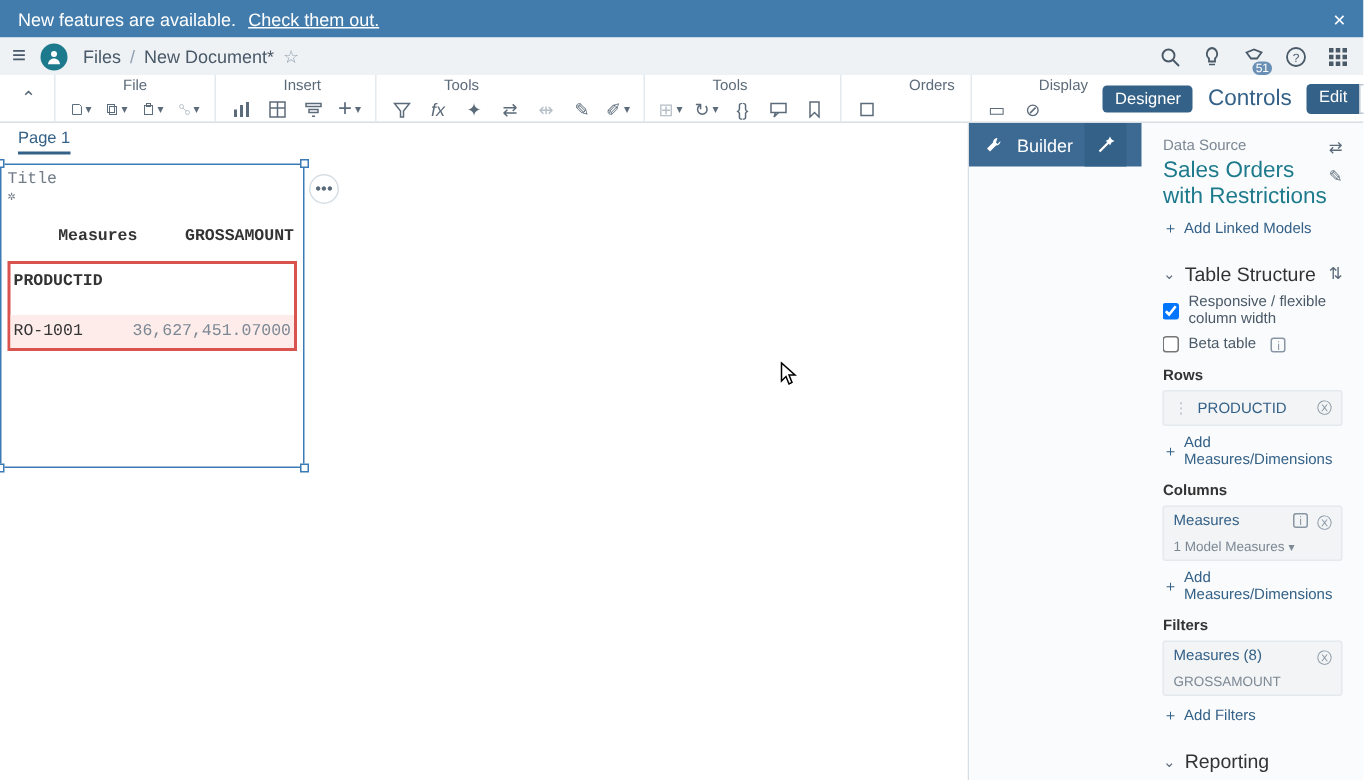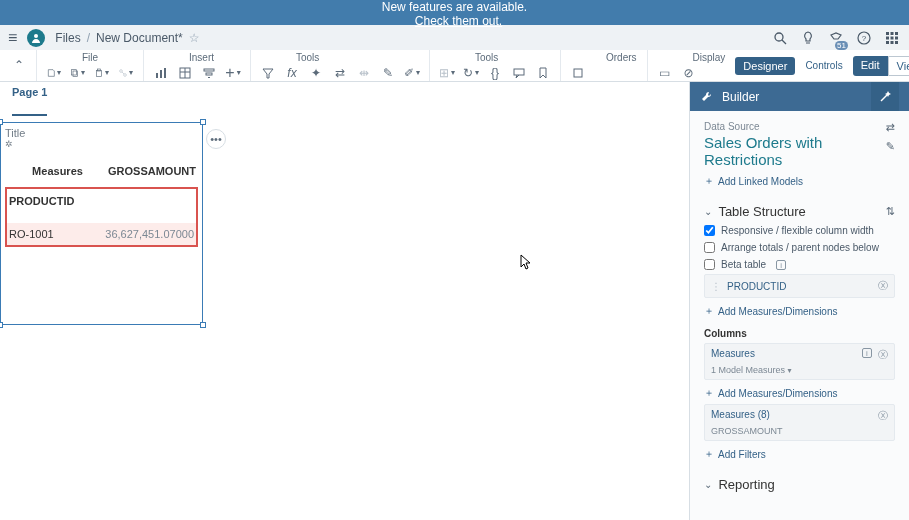--- a/index.html
+++ b/index.html
@@ -1,19 +1,19 @@
 <!DOCTYPE html>
 <html><head>
 <meta charset="utf-8">
 <style>
   * { box-sizing: border-box; margin: 0; padding: 0; }
   body { font-family: Arial, Helvetica, sans-serif; font-size: 12px; color: #333; background: #fff; width: 909px; height: 520px; overflow: hidden; position: relative; }
 
   
-  .notif { background: #427cac; color: #fff; display: flex; align-items: center; padding: 0 12px; height: 25px; font-size: 12px; flex-direction: column; }
+  .notif { background: #427cac; color: #fff; display: flex; align-items: center; padding: 0 12px; height: 25px; font-size: 12px; }
   .notif a { color: #fff; text-decoration: underline; margin-left: 8px; }
   .notif-close { margin-left: auto; cursor: pointer; font-size: 14px; }
 
   
   .header { background: #eef2f5; height: 25px; display: flex; align-items: center; padding: 0 8px; gap: 10px; font-size: 12px; color: #4a5968; }
   .ham { font-size: 16px; cursor: pointer; color: #4a5968; }
   .avatar { width: 18px; height: 18px; border-radius: 50%; background: #1d7a8c; display: flex; align-items: center; justify-content: center; color: #fff; font-size: 10px; }
   .crumbs { display: flex; gap: 6px; align-items: center; }
   .crumbs span.sep { color: #90a0b0; }
   .star { color: #90a0b0; }
@@ -23,53 +23,53 @@
 
   
   .toolbar { border-bottom: 1px solid #d7dee4; height: 32px; display: flex; align-items: stretch; padding: 0 8px; font-size: 10px; color: #4a5968; }
   .toolgrp { display:flex; flex-direction:column; justify-content:flex-start; padding: 2px 10px 0; border-left: 1px solid #e4e9ee; position:relative;}
   .toolgrp:first-child{ border-left:none; padding-left:4px;}
   .toolgrp .grplabel{ font-size:10px; color:#5c6b7a; height:10px; margin-bottom:2px;margin-left:35px;}
   .toolicons{ display:flex; align-items:center; gap:10px; height:18px; }
   .ticon{ width:14px; height:14px; color:#5c6b7a; display:inline-flex; align-items:center; justify-content:center; font-size:12px; cursor:pointer; }
   .ticon.dis{ color:#b8c1ca; }
   .modes{ margin-left:auto; display:flex; align-items:center; gap:10px; padding-right:6px;}
-  .mode-link{ color:#346187; cursor:pointer; font-size:10px;}
+  .mode-link{ color:#346187; cursor:pointer; font-size:15px;}
   .btn{border-radius:3px; padding:3px 8px; font-size:11px; cursor:pointer;}
   .btn-primary{ background:#346187; color:#fff; }
   .btn-light{ background:#fff; color:#346187; border:1px solid #bcc7d1;}
   .btngrp{ display:flex; }
   .btngrp .btn{ border-radius:0;}
   .btngrp .btn:first-child{ border-radius:3px 0 0 3px;}
   .btngrp .btn:last-child{ border-radius:0 3px 3px 0;}
   .caret::after{ content:"▾"; font-size:8px; margin-left:2px; color:#5c6b7a;}
 
   
   .main{ display:flex; height: calc(520px - 25px - 25px - 32px); }
   .doc{ flex:1; position:relative; background:#fff; }
   .pagetabs{ padding:4px 12px; font-size:11px; }
-  .pagetabs .tab{ color:#346187; border-bottom: 2px solid #346187; padding-bottom:16px; display:inline-block;font-weight:bold;}
+  .pagetabs .tab{ color:#346187; border-bottom: 2px solid #346187; padding-bottom:3px; display:inline-block;}
   .canvas{ margin: 2px 0 0 0; padding: 0 0 0 0; position:relative;}
 
   .cursor{position:absolute; left:520px; top:132px; font-size:14px; pointer-events:none; color:#000;}
 
   .selbox{ position:absolute; left:0; top:0; width:203px; height:203px; border:1px solid #3a7bb5; }
   .selbox .sh{ position:absolute; width:6px; height:6px; background:#fff; border:1px solid #3a7bb5; }
   .sh.tl{left:-4px; top:-4px;} .sh.tr{right:-4px; top:-4px;} .sh.bl{left:-4px; bottom:-4px;} .sh.br{right:-4px; bottom:-4px;}
   .selbox .more{ position:absolute; right:-24px; top:6px; width:20px; height:20px; border-radius:50%; border:1px solid #d7dee4; display:flex; align-items:center; justify-content:center; color:#5c6b7a; background:#fff; cursor:pointer; font-size:11px;}
-  .tablebox{ width:100%; height:100%; padding:4px 4px; font-size:11px; }
+  .tablebox{ width:100%; height:100%; padding:4px 4px; font-size:11px;font-family:Liberation Mono, monospace; }
   .tablebox .title{ color:#727d88; font-size:11px;}
   .tiny{ color:#727d88; font-size:9px;}
   .thead{ display:flex; margin-top:14px; font-weight:bold; color:#333; padding: 2px 2px;}
   .thead .c1{flex:1;} .thead .c2{ text-align:right;}
   .rowdata{ display:flex; padding:5px 2px; background:#fdecea; outline:2px solid #d9534f; outline-offset:-0px; margin-top:0; }
   .rowdata .c1{flex:1;} .rowdata .c2{ color:#7c8894; text-align:left;}
 
   
-  .panel{ width:220px; background:#fafbfc; border-left:1px solid #d7dee4; display:flex; flex-direction:column; overflow:auto;}
+  .panel{ width:264px; background:#fafbfc; border-left:1px solid #d7dee4; display:flex; flex-direction:row; overflow:auto;}
   .panel-head{ background:#3d6a93; color:#fff; height:29px; display:flex; align-items:center; padding:0 10px; gap:8px; font-size:12px;}
   .panel-head .rt{ margin-left:auto; width:28px; height:29px; background:#346187; display:flex; align-items:center; justify-content:center;}
   .panel-body{ padding: 10px 14px; font-size:11px; color:#4a5968; }
   .label-sm{ font-size:10px; color:#7c8894; }
   .ds-title{ color:#1d7a8c; font-size:15px; margin-top:2px;}
   .linkline{ color:#346187; font-size:10px; margin-top:6px; display:flex; align-items:center; gap:4px; cursor:pointer;}
   .section{ margin-top:16px;}
   .section h4{ font-size:13px; color:#333; font-weight:normal; display:flex; align-items:center; gap:6px;}
   .section h4 .chev{ font-size:10px; color:#5c6b7a;}
   .section h4 .hicons{ margin-left:auto; display:flex; gap:8px;}
@@ -344,28 +344,25 @@
             <span class="hicons">
               <span style="font-size:11px; color:#5c6b7a; cursor:pointer">⇅</span>
             </span>
           </h4>
         <label class="chk">
             <input type="checkbox" checked="" style="">
             <span>Responsive / flexible column width</span>
           </label>
         <label class="chk">
             <input type="checkbox" style="">
-            <span>Arrange totals / parent nodes below</span>
-          </label>
-        <label class="chk">
-            <input type="checkbox" style="">
             <span>Beta table</span>
             <span class="info">i</span>
           </label>
 
+        <div class="subh">Rows</div>
         <div class="pill">
           <span class="drag">⋮</span>
           <span class="pname">PRODUCTID</span>
           <span class="acts">
               <span>ⓧ</span>
             </span>
         </div>
         <div class="linkline">
             <span>＋</span>
             <span>Add Measures/Dimensions</span>
@@ -379,20 +376,21 @@
               <span class="info">i</span>
               <span>ⓧ</span>
             </span>
 
         </div>
         <div class="linkline">
             <span>＋</span>
             <span>Add Measures/Dimensions</span>
           </div>
 
+        <div class="subh">Filters</div>
         <div class="pill pillcol">
           <span class="pname">Measures (8)</span>
           <span class="pdet">GROSSAMOUNT</span>
           <span class="acts">
               <span>ⓧ</span>
             </span>
         </div>
         <div class="linkline">
             <span>＋</span>
             <span>Add Filters</span>

